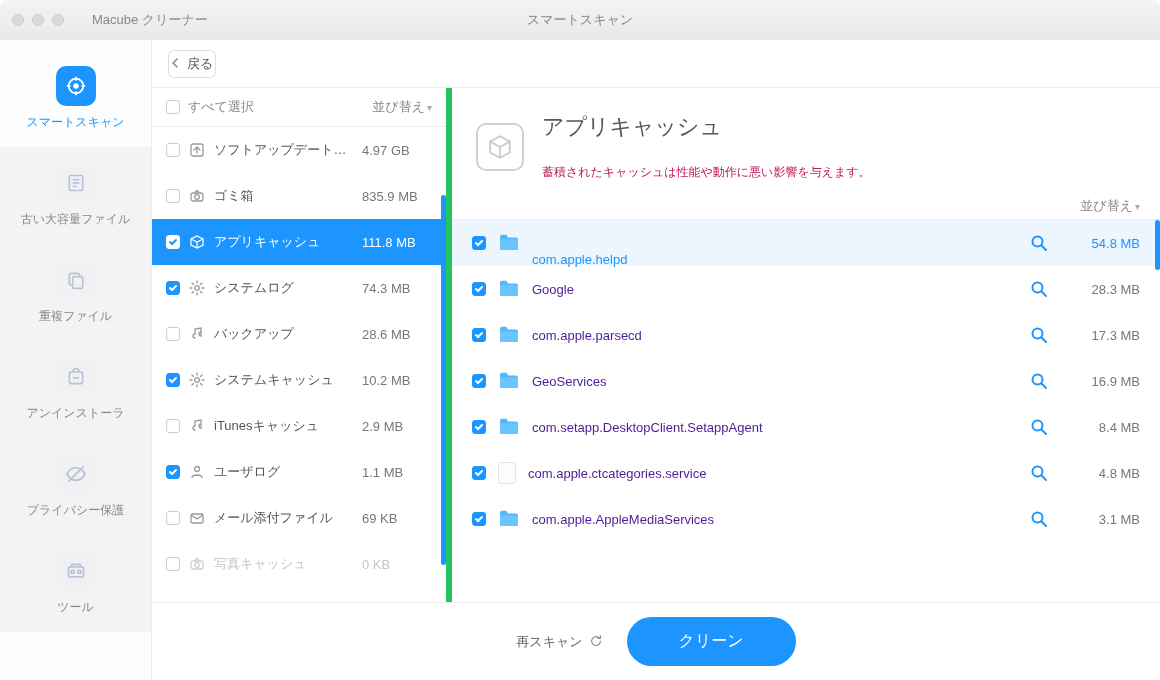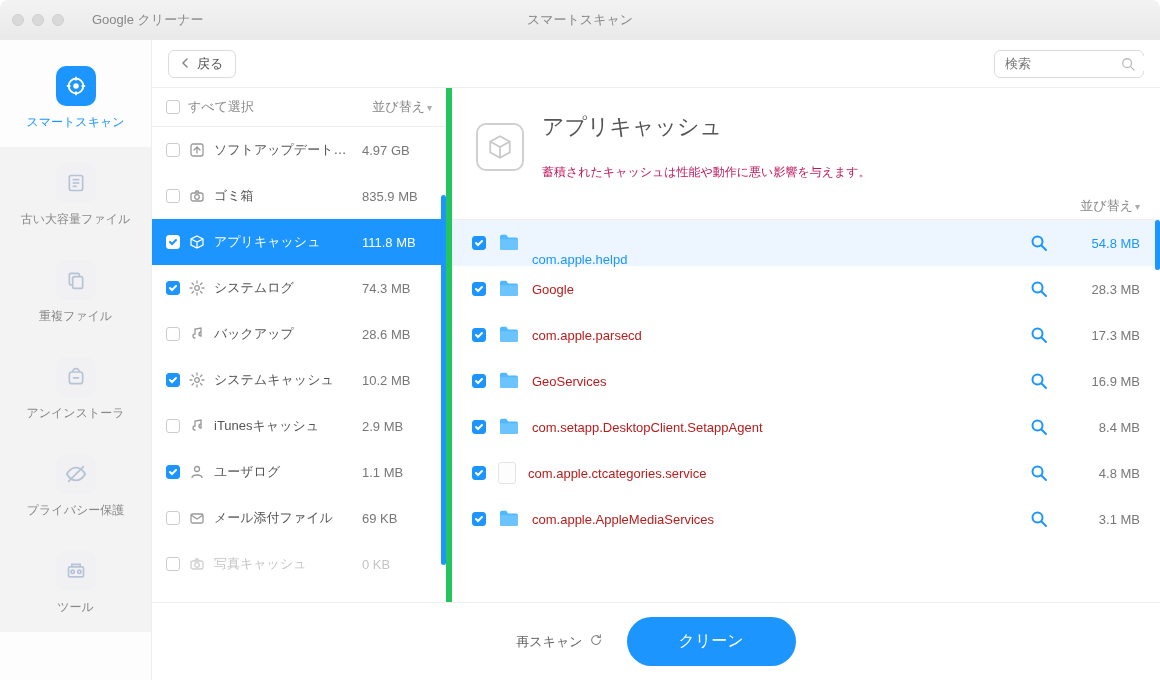--- a/index.html
+++ b/index.html
@@ -55,21 +55,21 @@
     .toolbar {
       height: 48px;
       display: flex;
       align-items: center;
       padding: 8px 16px;
       border-bottom: 1px solid #eee;
     }
     .back-btn {
       display: inline-flex; align-items: center; gap: 6px;
       border: 1px solid #ddd; border-radius: 6px;
-      padding: 4px 12px; color: #555; cursor: pointer;
+      padding: 4px 2px; color: #555; cursor: pointer;
       background: #fff;
     }
     .toolbar-spacer { flex: 1; }
     .search-box {
       width: 150px; height: 28px;
       border: 1px solid #ddd; border-radius: 6px;
       padding: 0 28px 0 10px; color: #999;
       position: relative;
       display: flex; align-items: center;
     }
@@ -129,49 +129,49 @@
       position: absolute; right: 0; top: 0; width: 5px; height: 50px;
       background: #1C95FF; border-radius: 3px;
     }
     .d-row {
       display: flex; align-items: center; gap: 12px;
       padding: 12px 20px; height: 46px;
     }
     .d-row.selected { background: #edf6ff; }
     .d-row.selected .d-label { color: #1C95FF; margin-top: 32px; }
     .d-row.selected .d-size { color: #1C95FF; font-weight: 500; }
-    .d-label { flex: 1; color: #b91c1c; font-size: 13px; }
+    .d-label { flex: 1; color: #4c1d95; font-size: 13px; }
     .d-size { width: 80px; text-align: right; color: #777; }
     .folder-icon { width: 22px; height: 18px; }
     .file-icon {
       width: 18px; height: 22px; border:1px solid #e4e4e4; border-radius: 3px; background: #fdfdfd;
     }
     .magnify { color: #1C95FF; cursor: pointer; display:flex; }
     
     .bottom {
       height: 78px; border-top: 1px solid #eee;
       display: flex; align-items: center; justify-content: center; gap: 24px;
     }
-    .rescan { color: #666; display:flex; align-items:center; gap:6px; cursor:pointer; }
+    .rescan { color: #666; display:flex; align-items:flex-end; gap:6px; cursor:pointer; }
     .clean-btn {
       background: #1C95FF; color: #fff; border: none;
       border-radius: 26px; padding: 14px 52px; font-size: 16px; cursor: pointer;
     }
     .chev { font-size: 10px; color: #aaa; }
   </style>
 </head>
 <body>
 
 <div class="titlebar">
   <div class="traffic-lights">
     <div class="tl-dot"></div>
     <div class="tl-dot"></div>
     <div class="tl-dot"></div>
   </div>
-  <div class="app-title">Google クリーナー</div>
+  <div class="app-title">Macube クリーナー</div>
   <div class="window-title">スマートスキャン</div>
 </div>
 
 <div class="main">
 
   <div class="sidebar" id="sidebar">
       <div class="side-item active">
         <div class="side-icon-box">
           <svg width="22" height="22" viewBox="0 0 24 24">
             <circle cx="12" cy="12" r="8" fill="none" stroke="#fff" stroke-width="2"></circle>
@@ -241,27 +241,20 @@
     <div class="toolbar">
       <div class="back-btn">
         <span>
           <svg width="10" height="10" viewBox="0 0 10 10">
               <path d="M6 1 L2 5 L6 9" fill="none" stroke="#888" stroke-width="1.5" stroke-linecap="round"></path>
             </svg>
         </span>
         <span>戻る</span>
       </div>
       <div class="toolbar-spacer"></div>
-      <div class="search-box">
-        <input placeholder="検索" style="">
-        <svg width="14" height="14" viewBox="0 0 16 16">
-            <circle cx="7" cy="7" r="5" fill="none" stroke="#bbb" stroke-width="1.5"></circle>
-            <line x1="11" y1="11" x2="15" y2="15" stroke="#bbb" stroke-width="1.5" stroke-linecap="round"></line>
-          </svg>
-      </div>
     </div>
 
     <div class="columns">
 
       <div class="col-cats">
         <div class="cat-header">
           <span class="chk">
             
           </span>
           <span>すべて選択</span>

